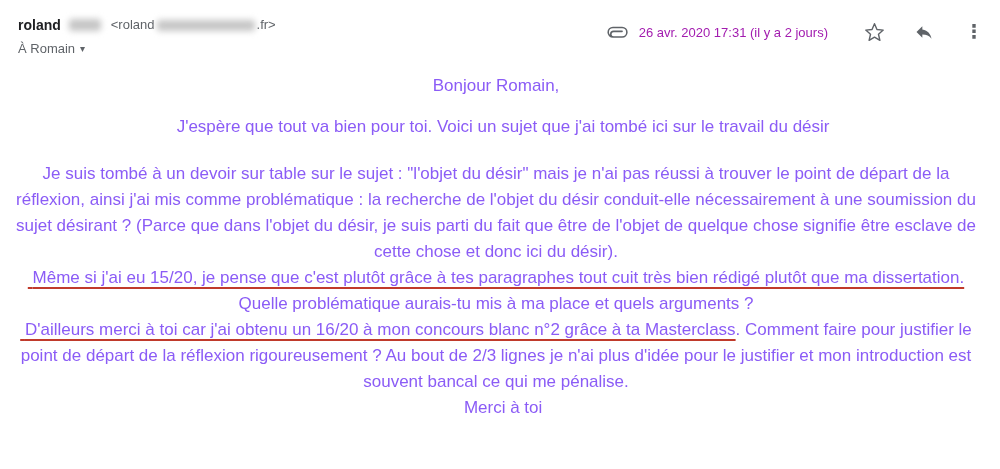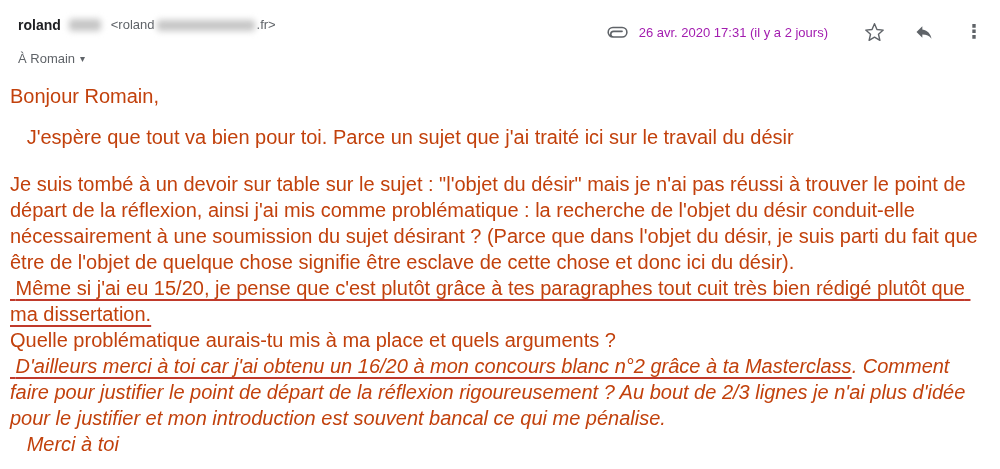--- a/index.html
+++ b/index.html
@@ -4,20 +4,21 @@
 <style>
   html,body{margin:0;padding:0;background:#ffffff;}
   .page{
     position:relative;
     width:1000px;height:469px;
     background:#fff;
     font-family:"Liberation Sans","DejaVu Sans",sans-serif;
     color:#181818;
     overflow:hidden;
     box-sizing:border-box;
+    text-align:center;
   }
   
   .email-header{
     display:flex;
     justify-content:space-between;
     align-items:flex-start;
     padding:15px 14px 0 18px;
   }
   .sender-line{
     font-size:14px;
@@ -32,21 +33,21 @@
   .redacted{
     display:inline-block;
     background:#c6c6c6;
     border-radius:3px;
     filter:blur(3px);
     vertical-align:middle;
   }
   .name-redacted{width:32px;height:12px;margin:0 10px 0 8px;}
   .email-redacted{width:98px;height:11px;margin:0 2px;}
   .to-line{
-    margin-top:16px;
+    margin-top:6px;
     font-size:13px;
     color:#5f6368;
     display:flex;
     align-items:center;
     gap:5px;
     cursor:pointer;
   }
   .caret{font-size:10px;color:#5f6368;}
   .header-right{
     display:flex;
@@ -70,31 +71,31 @@
   .dots{
     font-size:19px;
     color:#5f6368;
     line-height:20px;
     font-weight:bold;
     letter-spacing:0;
   }
   
   .email-body{
     padding:17px 18px 0 10px;
-    font-size:20px;
+    font-size:17px;
     line-height:26px;
-    color:#c2410c;
+    color:#8b5cf6;
   }
   .para{
     margin:0;
     white-space:pre-wrap;
   }
   .para.gap-sm{margin-bottom:15px;}
   .para.gap-md{margin-bottom:21px;}
-  .para.gap-lg{margin-bottom:24px;font-style:italic;}
+  .para.gap-lg{margin-bottom:24px;}
   .u-red{
     text-decoration:underline;
     text-decoration-color:var(--red,#c0392b);
     text-decoration-thickness:2px;
     text-underline-offset:4px;
     margin-top:36px;
   }
 </style>
 </head>
 <body>
@@ -130,18 +131,18 @@
         </svg>
       </span>
       <span class="icon-btn">
         <span class="dots">⋮</span>
       </span>
     </div>
   </div>
 
   <div class="email-body" id="email-body">
       <p class="para gap-sm"><span>Bonjour Romain,</span></p>
-      <p class="para gap-md"><span>   J'espère que tout va bien pour toi. Parce un sujet que j'ai traité ici sur le travail du désir</span></p>
+      <p class="para gap-md"><span>   J'espère que tout va bien pour toi. Voici un sujet que j'ai tombé ici sur le travail du désir</span></p>
       <p class="para "><span>Je suis tombé à un devoir sur table sur le sujet : "l'objet du désir" mais je n'ai pas réussi à trouver le point de départ de la réflexion, ainsi j'ai mis comme problématique : la recherche de l'objet du désir conduit-elle nécessairement à une soumission du sujet désirant ? (Parce que dans l'objet du désir, je suis parti du fait que être de l'objet de quelque chose signifie être esclave de cette chose et donc ici du désir).</span><br><span class="u-red"> Même si j'ai eu 15/20, je pense que c'est plutôt grâce à tes paragraphes tout cuit très bien rédigé plutôt que ma dissertation.</span><br><span>Quelle problématique aurais-tu mis à ma place et quels arguments ?</span></p>
       <p class="para gap-lg"><span class="u-red"> D'ailleurs merci à toi car j'ai obtenu un 16/20 à mon concours blanc n°2 grâce à ta Masterclass</span><span>. Comment faire pour justifier le point de départ de la réflexion rigoureusement ? Au bout de 2/3 lignes je n'ai plus d'idée pour le justifier et mon introduction est souvent bancal ce qui me pénalise.</span><br><span>   Merci à toi</span></p>
     </div>
 
 </div>
 
 </body></html>

